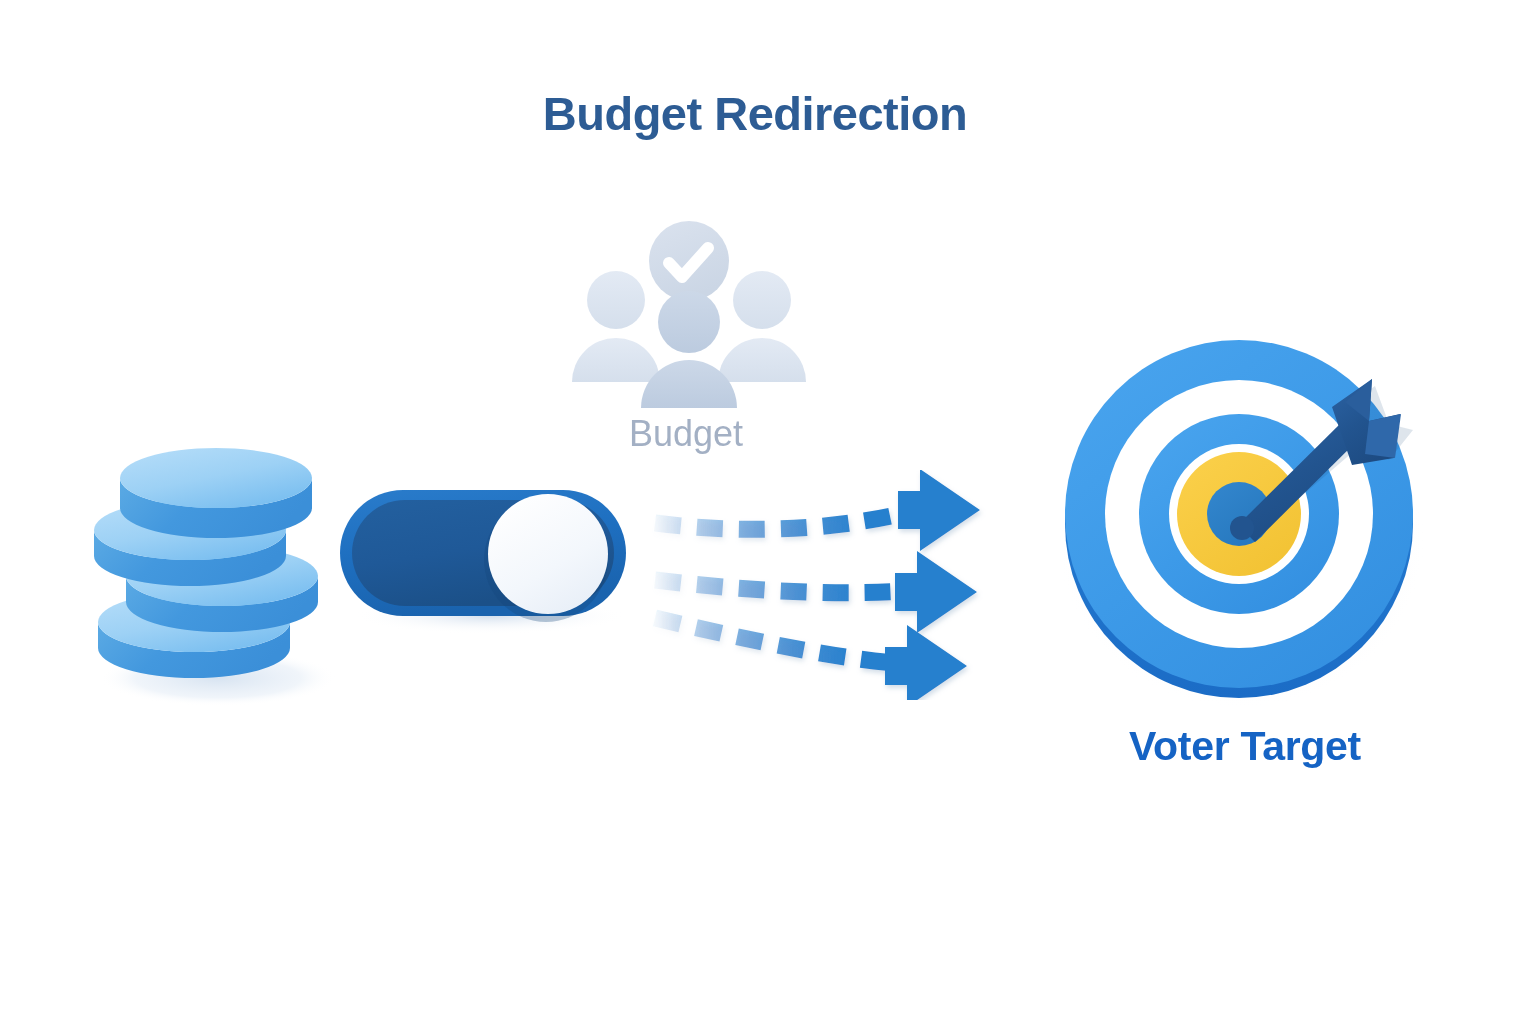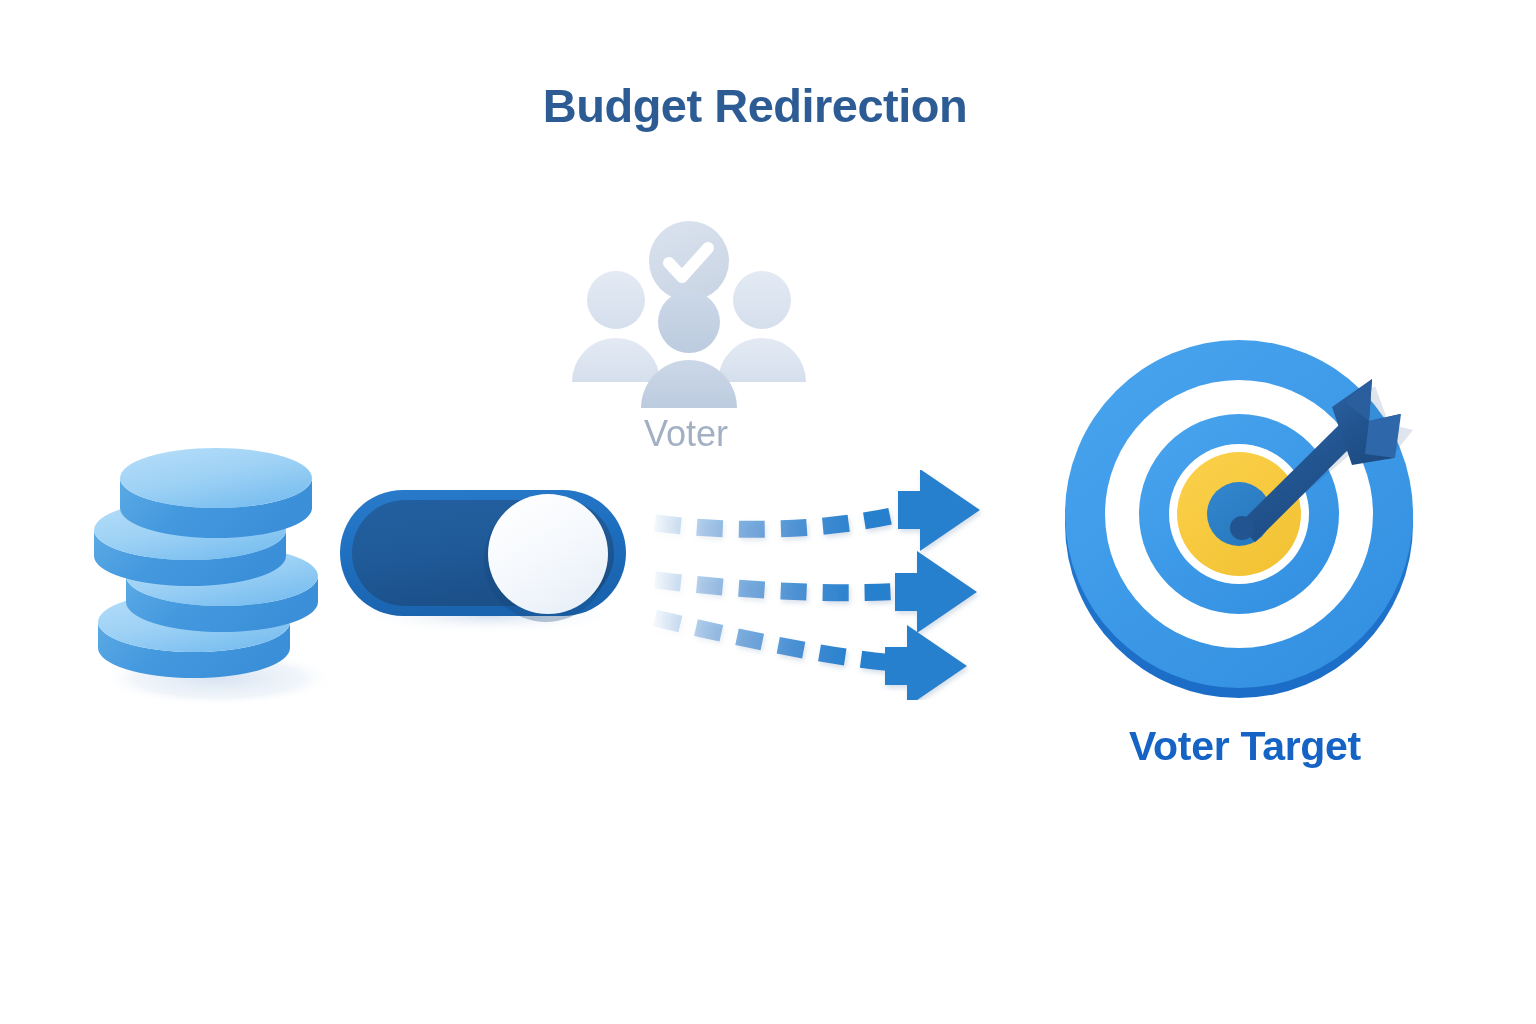--- a/index.html
+++ b/index.html
@@ -19,21 +19,21 @@
     left: 0; top: 0;
     width: 1536px;
     height: 1024px;
     background: #ffffff;
   }
   .abs { position: absolute; }
 
   
   #title {
     left: 0;
-    top: 80px;
+    top: 88px;
     width: 1510px;
     text-align: center;
     font-size: 47px;
     font-weight: bold;
     color: #2D5C94;
     letter-spacing: -0.5px;
     line-height: 1.1;
     white-space: nowrap;
   }
   
@@ -180,21 +180,21 @@
       <circle cx="123" cy="43" r="40" fill="url(#chkCircle)"></circle>
       <path d="M103 45 l13 14 l26 -29" fill="none" stroke="#FFFFFF" stroke-width="12" stroke-linecap="round" stroke-linejoin="round"></path>
     </g>
 
     <g>
       <circle cx="123" cy="104" r="31" fill="url(#perMid)"></circle>
       <path d="M75 190 a48 48 0 0 1 96 0 z" fill="url(#perMid)"></path>
     </g>
   </svg>
 
-  <div class="abs" id="voted-label">Voter</div>
+  <div class="abs" id="voted-label">Budget</div>
 
   <svg class="abs" style="left:645px; top:470px;" width="400" height="230" viewBox="0 0 400 230">
     <defs>
       <linearGradient id="dashFade" x1="0" y1="0" x2="1" y2="0">
         <stop offset="0%" stop-color="#2580CE" stop-opacity="0.05"></stop>
         <stop offset="12%" stop-color="#2580CE" stop-opacity="0.30"></stop>
         <stop offset="30%" stop-color="#2580CE" stop-opacity="0.58"></stop>
         <stop offset="55%" stop-color="#2580CE" stop-opacity="0.85"></stop>
         <stop offset="78%" stop-color="#2580CE" stop-opacity="1"></stop>
         <stop offset="100%" stop-color="#2580CE" stop-opacity="1"></stop>

